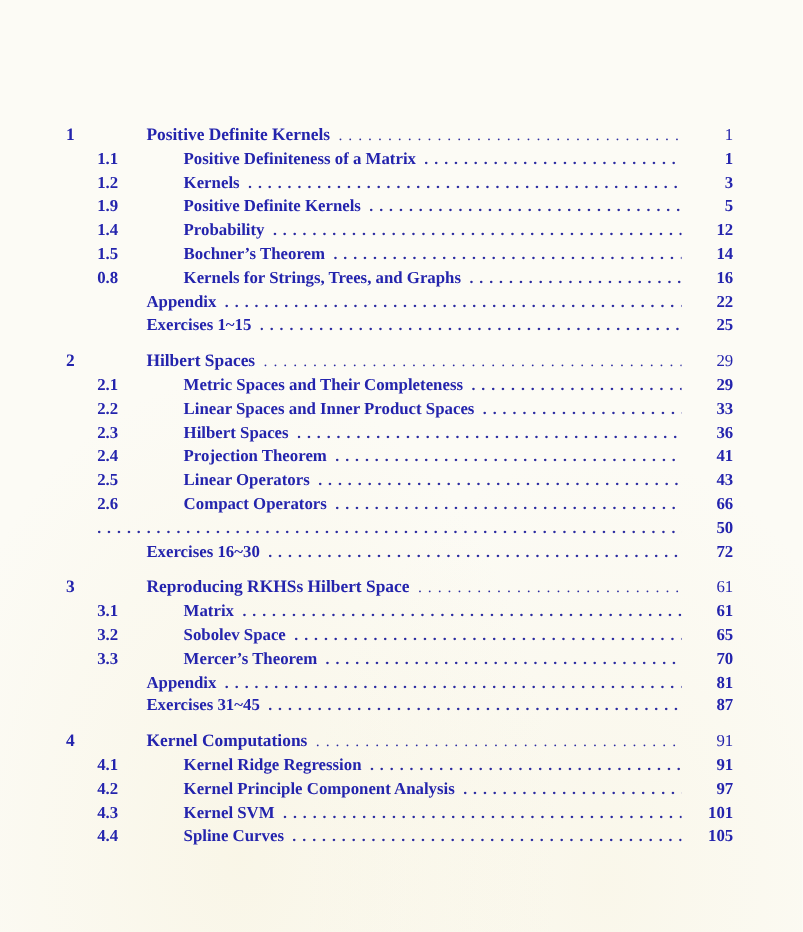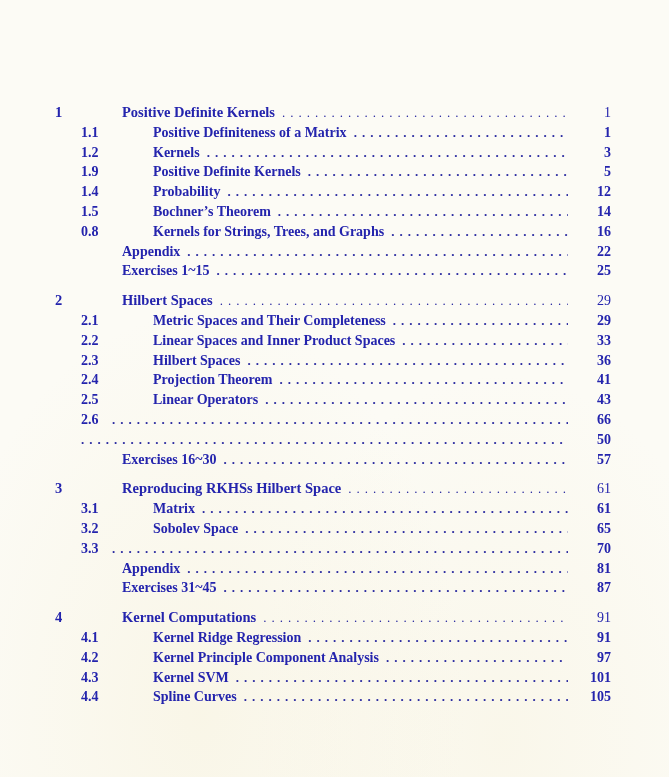--- a/index.html
+++ b/index.html
@@ -175,35 +175,36 @@
 
   <div class="row en-row">
     <span class="en-num">2.5</span>
     <span class="en-title title-cell">Linear Operators</span>
     <span class="dots">..........................................................................................</span>
     <span class="pg en-page">43</span>
   </div>
 
   <div class="row en-row">
     <span class="en-num">2.6</span>
+    <span class="en-title title-cell">Compact Operators</span>
     <span class="dots">..........................................................................................</span>
     <span class="pg en-page">66</span>
   </div>
 
   <div class="row en-row">
 
     <span class="dots">..........................................................................................</span>
     <span class="pg en-page">50</span>
   </div>
 
   <div class="row en-row">
 
     <span class="en-title title-cell">Exercises 16~30</span>
     <span class="dots">..........................................................................................</span>
-    <span class="pg en-page">57</span>
+    <span class="pg en-page">72</span>
   </div>
 </div>
 
   <div class="chapter">
     <div class="row ch-row">
       <span class="ch-num">3</span>
       <span class="ch-title title-cell">Reproducing RKHSs Hilbert Space</span>
       <span class="dots">..........................................................................................</span>
       <span class="pg ch-page">61</span>
     </div>
@@ -217,20 +218,21 @@
 
   <div class="row en-row">
     <span class="en-num">3.2</span>
     <span class="en-title title-cell">Sobolev Space</span>
     <span class="dots">..........................................................................................</span>
     <span class="pg en-page">65</span>
   </div>
 
   <div class="row en-row">
     <span class="en-num">3.3</span>
+    <span class="en-title title-cell">Mercer’s Theorem</span>
     <span class="dots">..........................................................................................</span>
     <span class="pg en-page">70</span>
   </div>
 
   <div class="row en-row">
 
     <span class="en-title title-cell">Appendix</span>
     <span class="dots">..........................................................................................</span>
     <span class="pg en-page">81</span>
   </div>

